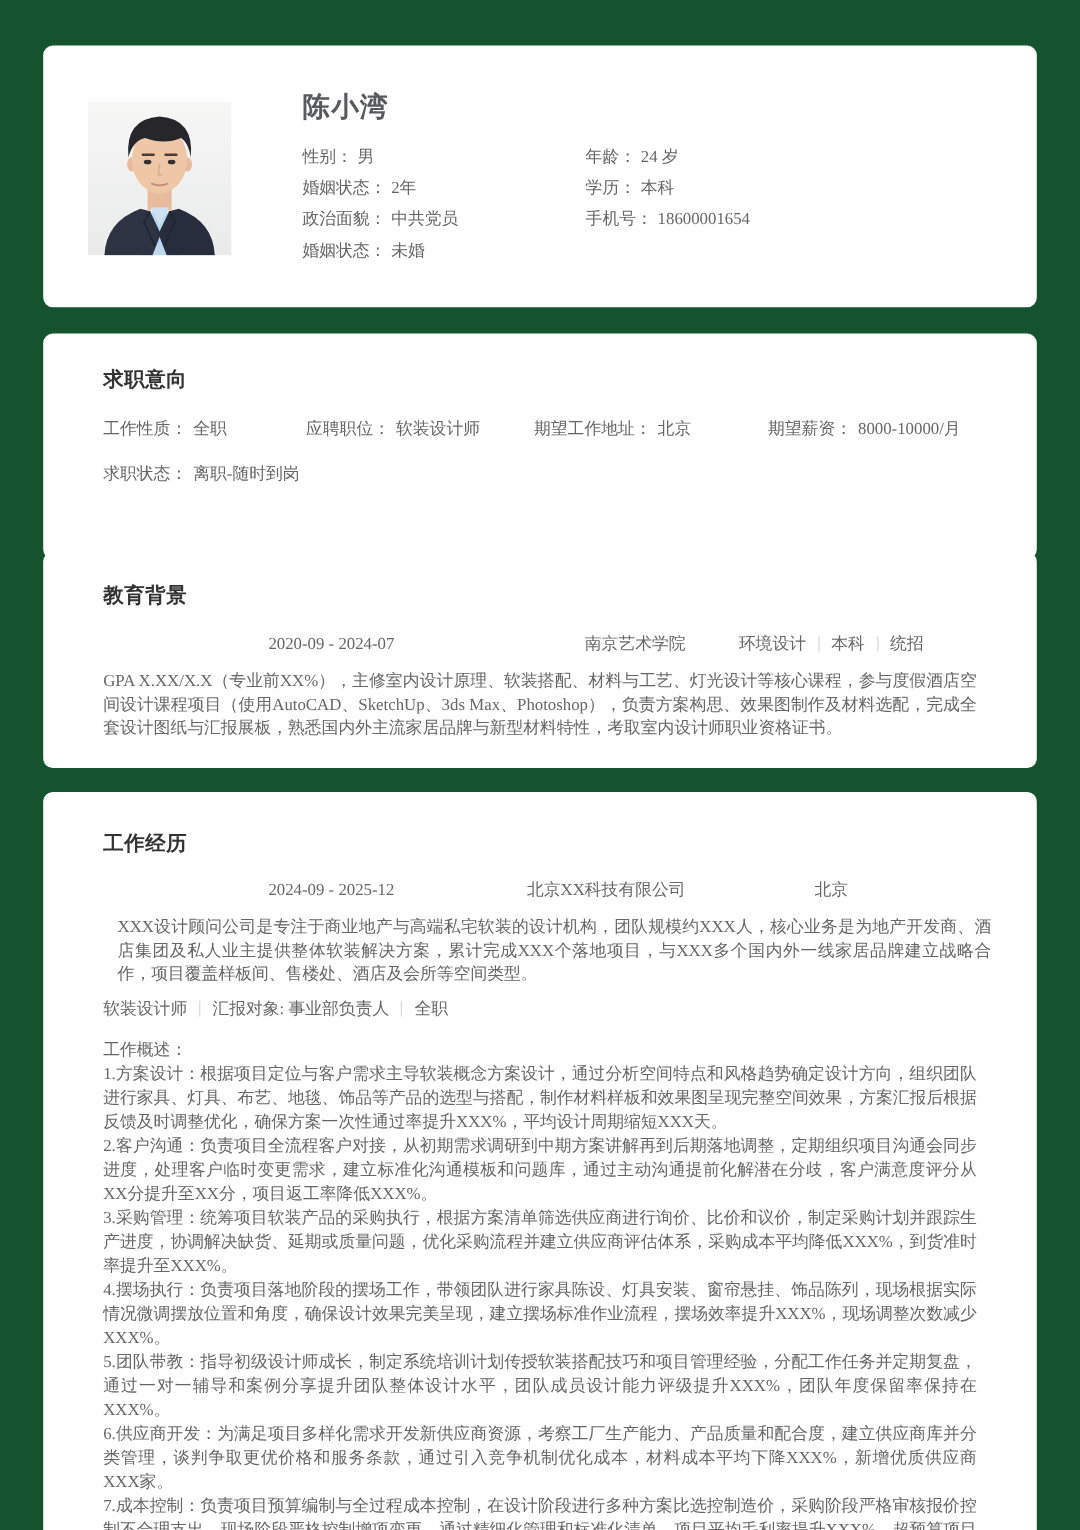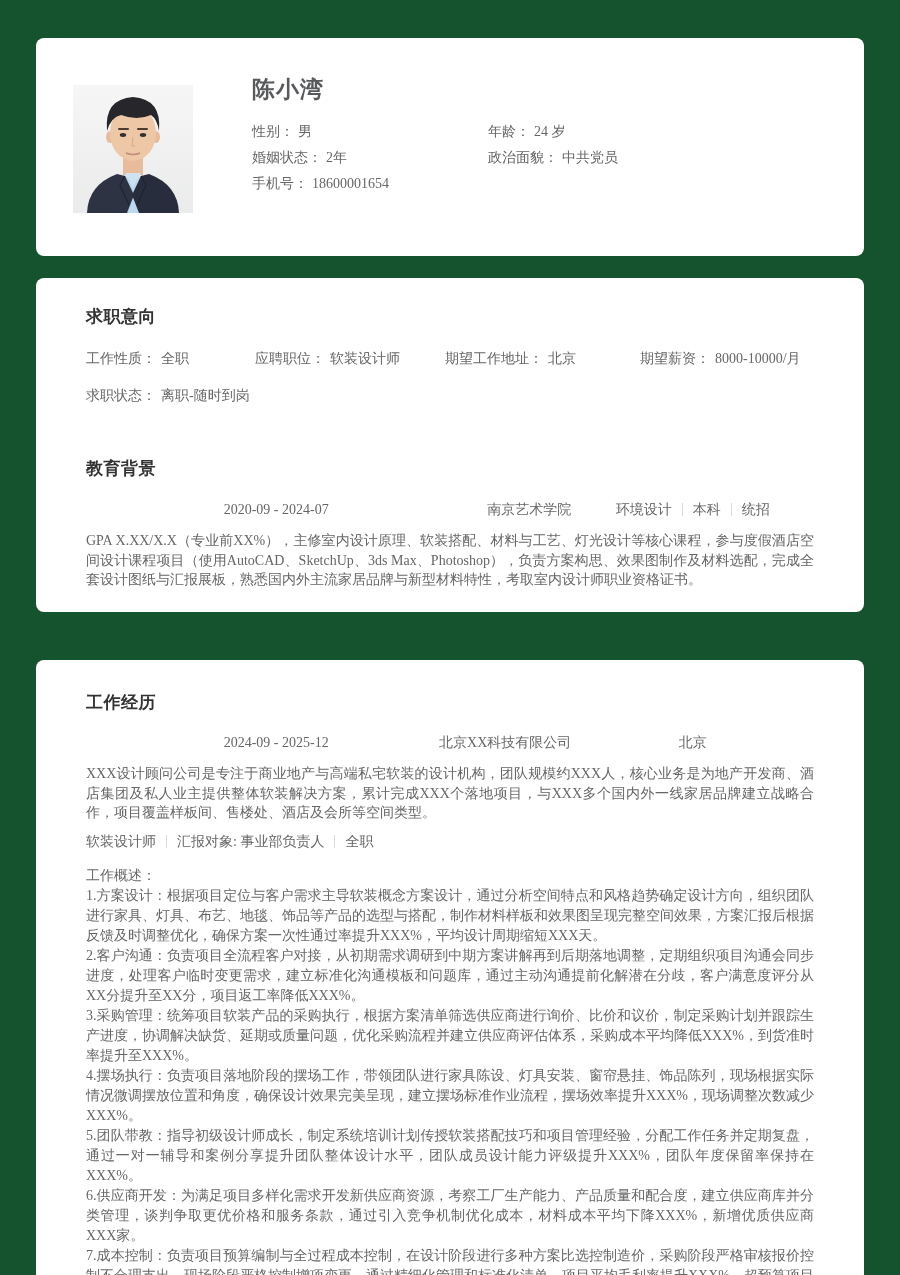--- a/index.html
+++ b/index.html
@@ -9,21 +9,21 @@
     background:#14532d; margin:0 auto;
     font-family:Liberation Serif, serif;
     color:#666666; font-size:14px;
   }
   .card {
     position:absolute; left:36px; width:828px;
     background:#ffffff; border-radius:8px;
   }
   .card-profile { top:38px;  height:218px; }
   .card-intent  { top:278px; height:188px; }
-  .card-edu     { top:432px; height:180px; }
+  .card-edu     { top:460px; height:180px; }
   .card-work    { top:660px; height:760px; }
 
   .sec-title {
     position:absolute; left:50px;
     font-size:17px; font-weight:bold; color:#333333; line-height:20px;
     letter-spacing:0.5px;
   }
 
   
   .photo { position:absolute; left:37px; top:47px; width:120px; height:128px; overflow:hidden; }
@@ -56,21 +56,21 @@
   .vsep {
     display:inline-block; width:1px; height:13px; background:#d9d9d9;
     margin:0 10px; vertical-align:-2px;
   }
 
   .para {
     position:absolute; left:50px; width:728px;
     line-height:19.5px; color:#666666; text-align:justify;
   }
   .e-desc  { top:99px; }
-  .w-intro { top:104px; }
+  .w-intro { top:104px;margin-left:12px; }
 
   .w-pos { position:absolute; left:50px; top:173px; white-space:nowrap; line-height:18px;text-align:center; }
 
   .duties { position:absolute; left:50px; top:206px; width:728px; line-height:20px; text-align:justify; }
   .duty { margin:0; }
 </style>
 </head>
 <body>
 
 <div class="page">
@@ -116,22 +116,24 @@
         <path d="M53 68 Q60 71 67 68" fill="none" stroke="#c08d75" stroke-width="1.4"></path>
       </svg>
     </div>
 
     <h1 class="name">陈小湾</h1>
 
     <div class="fields">
       <div class="field"><span class="lbl">性别：</span><span class="val">男</span></div>
       <div class="field"><span class="lbl">年龄：</span><span class="val">24 岁</span></div>
       <div class="field"><span class="lbl">婚姻状态：</span><span class="val">2年</span></div>
+      <div class="field"><span class="lbl">学历：</span><span class="val">本科</span></div>
       <div class="field"><span class="lbl">政治面貌：</span><span class="val">中共党员</span></div>
       <div class="field"><span class="lbl">手机号：</span><span class="val">18600001654</span></div>
+      <div class="field"><span class="lbl">婚姻状态：</span><span class="val">未婚</span></div>
     </div>
   </section>
 
   <section class="card card-intent">
     <h2 class="sec-title" style="top:29px;">求职意向</h2>
     <div class="j-row1">
       <div class="pair"><span>工作性质：</span><span class="val">全职</span></div>
       <div class="pair"><span>应聘职位：</span><span class="val">软装设计师</span></div>
       <div class="pair"><span>期望工作地址：</span><span class="val">北京</span></div>
       <div class="pair"><span>期望薪资：</span><span class="val">8000-10000/月</span></div>

